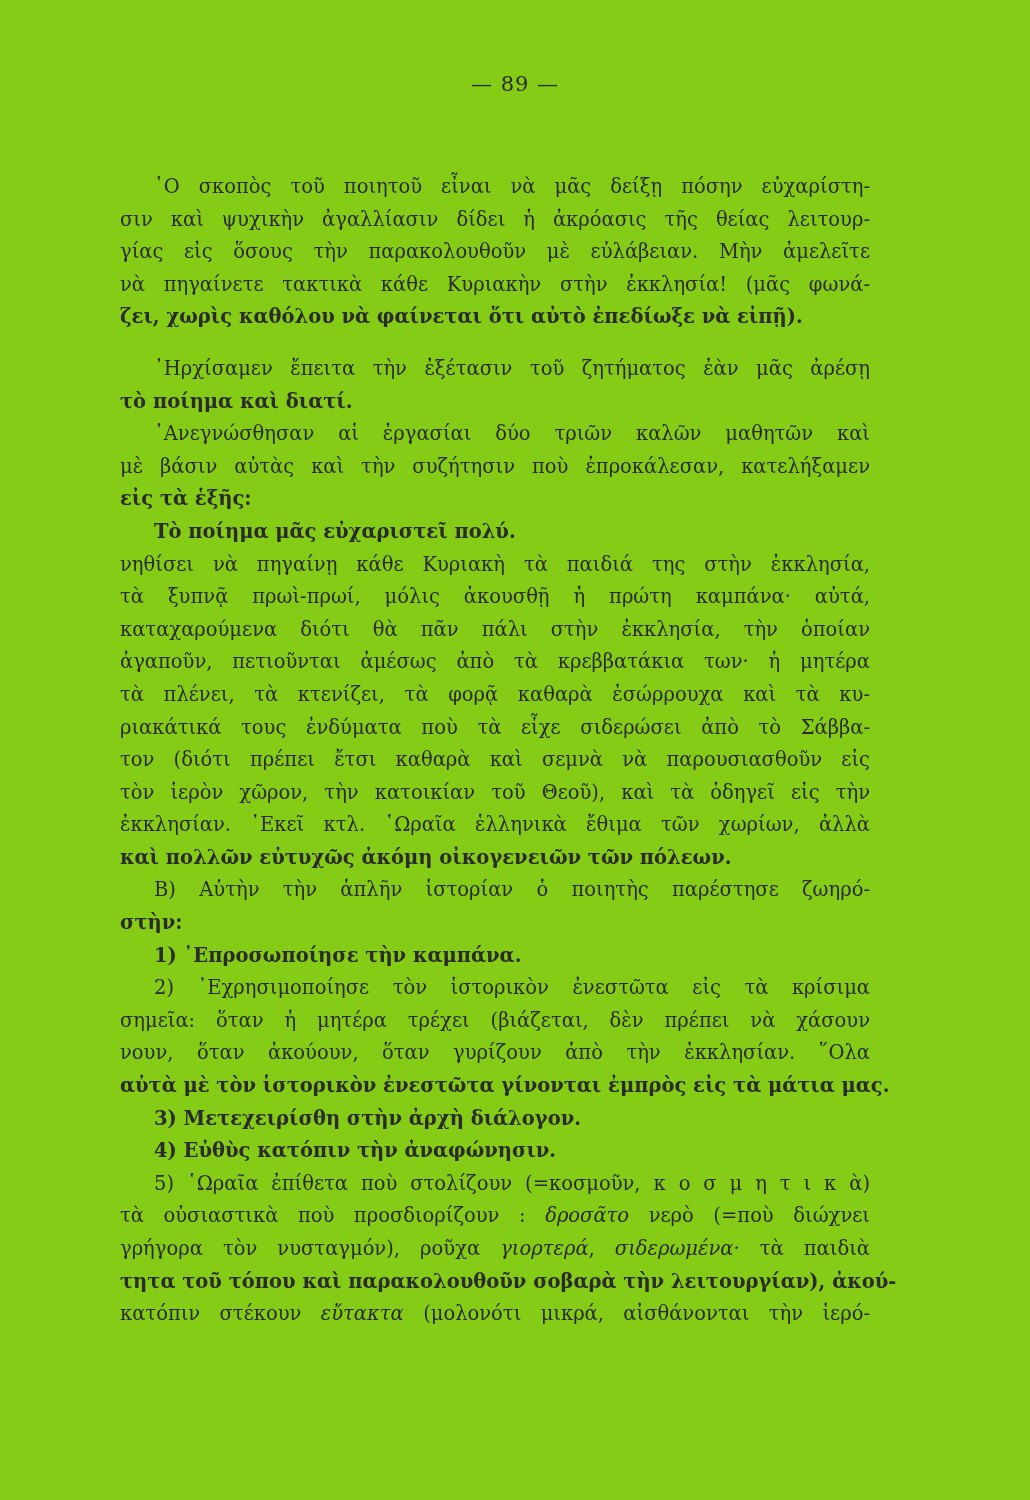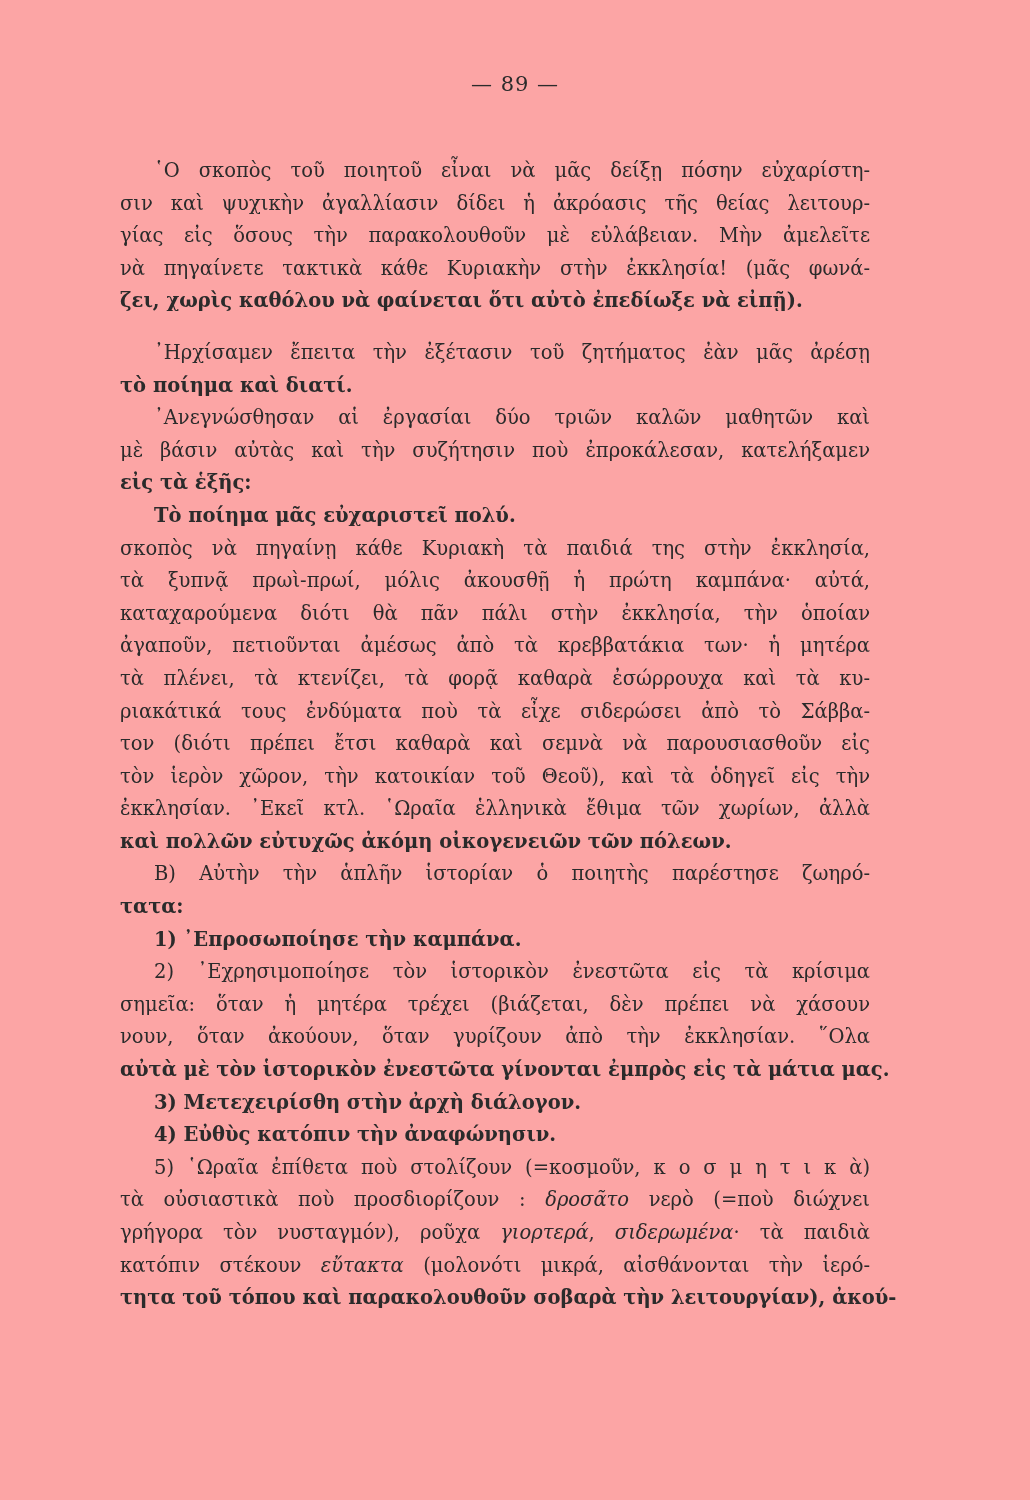--- a/index.html
+++ b/index.html
@@ -4,92 +4,92 @@
   <style>
     html, body { margin: 0; padding: 0; }
     body {
       width: 1030px; height: 1500px; overflow: hidden;
       background: #f2f2f2;
       font-family: "DejaVu Serif", "Liberation Serif", serif;
       color: #2b2b2b;
     }
     .page {
       position: relative; width: 1030px; height: 1500px;
-      background: #fca5a5;
+      background: #84cc16;
     }
     .page-number {
       position: absolute; top: 72px; left: 0; width: 1030px;
       text-align: center; font-size: 21px; letter-spacing: 1px;
     }
     .text {
       position: absolute; left: 120px; width: 750px;
       font-size: 19.5px; line-height: 32.6px;
     }
     .line { white-space: nowrap; text-align: justify; text-align-last: justify; display:block; height:32.6px; }
     .line.last { text-align-last: left; font-weight: bold; }
     .indent { padding-left: 34px; }
     em { }
   </style>
 </head>
 <body>
 
 <div class="page">
   <div class="page-number">— 89 —</div>
-  <div class="text" id="body-text" style="top:155px;">
+  <div class="text" id="body-text" style="top:171px;">
       <div style="margin-bottom: 19px;">
         <span class="line indent">῾Ο σκοπὸς τοῦ ποιητοῦ εἶναι νὰ μᾶς δείξῃ πόσην εὐχαρίστη-</span>
         <span class="line">σιν καὶ ψυχικὴν ἀγαλλίασιν  δίδει ἡ ἀκρόασις τῆς θείας λειτουρ-</span>
         <span class="line">γίας εἰς  ὅσους τὴν παρακολουθοῦν μὲ εὐλάβειαν. Μὴν  ἀμελεῖτε</span>
         <span class="line">νὰ πηγαίνετε τακτικὰ κάθε Κυριακὴν στὴν ἐκκλησία! (μᾶς φωνά-</span>
         <span class="line last">ζει, χωρὶς καθόλου νὰ φαίνεται ὅτι αὐτὸ ἐπεδίωξε νὰ εἰπῇ).</span>
       </div>
       <div>
         <span class="line indent">᾿Ηρχίσαμεν ἔπειτα τὴν ἐξέτασιν τοῦ ζητήματος ἐὰν μᾶς ἀρέσῃ</span>
         <span class="line last">τὸ ποίημα καὶ διατί.</span>
       </div>
       <div>
         <span class="line indent">᾿Ανεγνώσθησαν  αἱ ἐργασίαι  δύο τριῶν καλῶν μαθητῶν καὶ</span>
         <span class="line">μὲ βάσιν αὐτὰς καὶ τὴν συζήτησιν ποὺ ἐπροκάλεσαν, κατελήξαμεν</span>
         <span class="line last">εἰς τὰ ἑξῆς:</span>
       </div>
       <div>
         <span class="line last indent">Τὸ ποίημα μᾶς εὐχαριστεῖ πολύ.</span>
       </div>
       <div>
-        <span class="line">σκοπὸς νὰ πηγαίνῃ κάθε Κυριακὴ τὰ παιδιά της στὴν ἐκκλησία,</span>
+        <span class="line">νηθίσει νὰ πηγαίνῃ κάθε Κυριακὴ τὰ παιδιά της στὴν ἐκκλησία,</span>
         <span class="line">τὰ ξυπνᾷ πρωὶ-πρωί, μόλις ἀκουσθῇ ἡ πρώτη  καμπάνα· αὐτά,</span>
         <span class="line">καταχαρούμενα διότι θὰ πᾶν  πάλι  στὴν  ἐκκλησία, τὴν ὁποίαν</span>
         <span class="line">ἀγαποῦν, πετιοῦνται ἀμέσως ἀπὸ τὰ κρεββατάκια των· ἡ μητέρα</span>
         <span class="line">τὰ πλένει, τὰ κτενίζει, τὰ φορᾷ καθαρὰ ἐσώρρουχα  καὶ τὰ  κυ-</span>
         <span class="line">ριακάτικά τους ἐνδύματα ποὺ τὰ εἶχε σιδερώσει ἀπὸ  τὸ Σάββα-</span>
         <span class="line">τον (διότι πρέπει ἔτσι καθαρὰ  καὶ  σεμνὰ νὰ παρουσιασθοῦν εἰς</span>
         <span class="line">τὸν ἱερὸν χῶρον, τὴν κατοικίαν τοῦ Θεοῦ), καὶ τὰ ὁδηγεῖ εἰς τὴν</span>
         <span class="line">ἐκκλησίαν. ᾿Εκεῖ κτλ. ῾Ωραῖα ἑλληνικὰ ἔθιμα  τῶν χωρίων, ἀλλὰ</span>
         <span class="line last">καὶ πολλῶν εὐτυχῶς ἀκόμη οἰκογενειῶν τῶν πόλεων.</span>
       </div>
       <div>
         <span class="line indent">Β) Αὐτὴν τὴν ἁπλῆν  ἱστορίαν ὁ ποιητὴς  παρέστησε ζωηρό-</span>
-        <span class="line last">τατα:</span>
+        <span class="line last">στὴν:</span>
       </div>
       <div>
         <span class="line last indent">1) ᾿Επροσωποίησε τὴν καμπάνα.</span>
       </div>
       <div>
         <span class="line indent">2) ᾿Εχρησιμοποίησε τὸν ἱστορικὸν ἐνεστῶτα  εἰς τὰ κρίσιμα</span>
         <span class="line">σημεῖα: ὅταν ἡ μητέρα τρέχει  (βιάζεται, δὲν  πρέπει νὰ χάσουν</span>
         <span class="line">νουν, ὅταν ἀκούουν, ὅταν  γυρίζουν  ἀπὸ  τὴν  ἐκκλησίαν. ῞Ολα</span>
         <span class="line last">αὐτὰ μὲ τὸν ἱστορικὸν ἐνεστῶτα γίνονται ἐμπρὸς εἰς τὰ μάτια μας.</span>
       </div>
       <div>
         <span class="line last indent">3) Μετεχειρίσθη στὴν ἀρχὴ διάλογον.</span>
       </div>
       <div>
         <span class="line last indent">4) Εὐθὺς κατόπιν τὴν ἀναφώνησιν.</span>
       </div>
       <div>
         <span class="line indent">5) ῾Ωραῖα ἐπίθετα ποὺ στολίζουν (=κοσμοῦν, κ ο σ μ η τ ι κ ὰ)</span>
         <span class="line">τὰ οὐσιαστικὰ ποὺ προσδιορίζουν : <em>δροσᾶτο</em> νερὸ (=ποὺ διώχνει</span>
         <span class="line">γρήγορα τὸν νυσταγμόν), ροῦχα <em>γιορτερά</em>, <em>σιδερωμένα</em>· τὰ παιδιὰ</span>
+        <span class="line last">τητα τοῦ τόπου καὶ παρακολουθοῦν σοβαρὰ τὴν λειτουργίαν), ἀκού-</span>
         <span class="line">κατόπιν στέκουν <em>εὔτακτα</em> (μολονότι μικρά, αἰσθάνονται τὴν ἱερό-</span>
-        <span class="line last">τητα τοῦ τόπου καὶ παρακολουθοῦν σοβαρὰ τὴν λειτουργίαν), ἀκού-</span>
       </div>
     </div>
 </div>
 
 </body></html>

